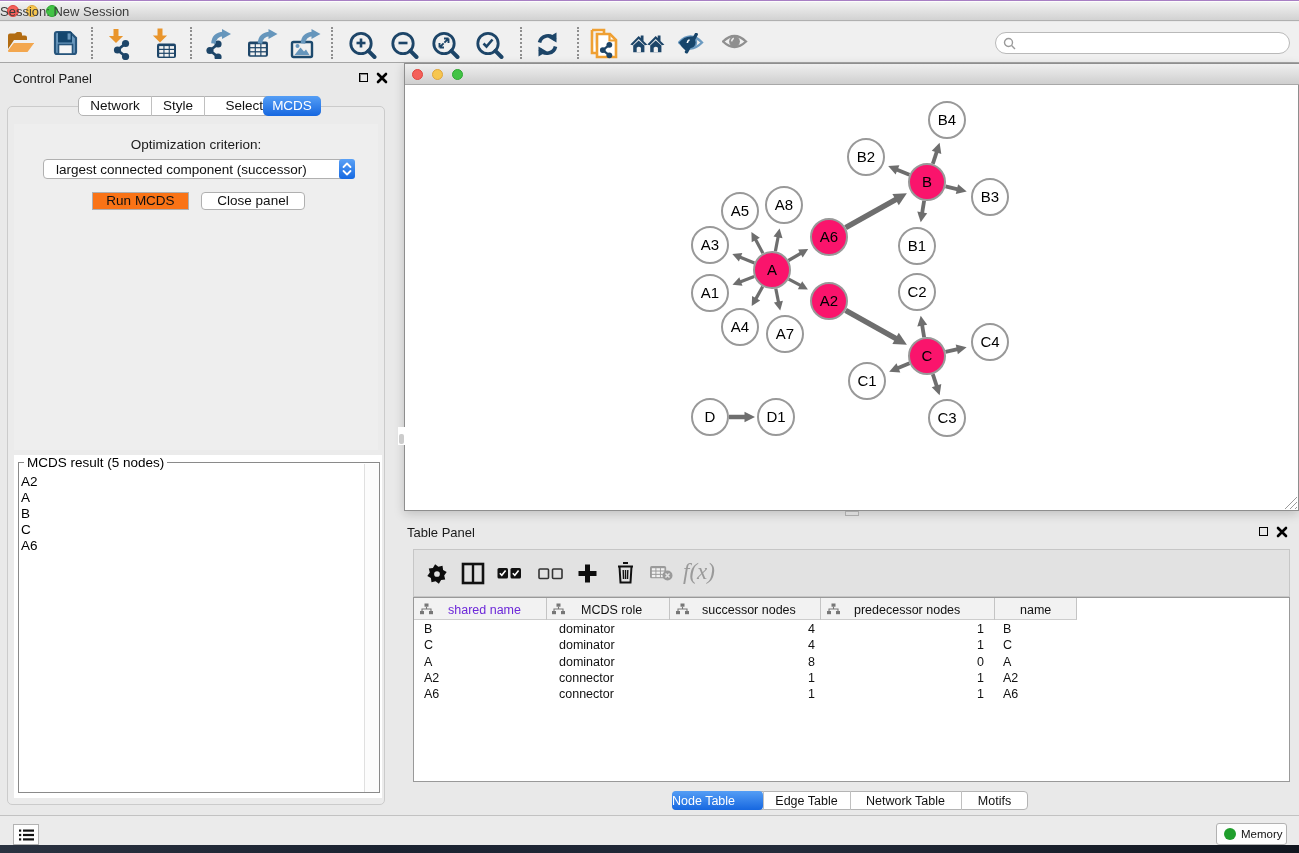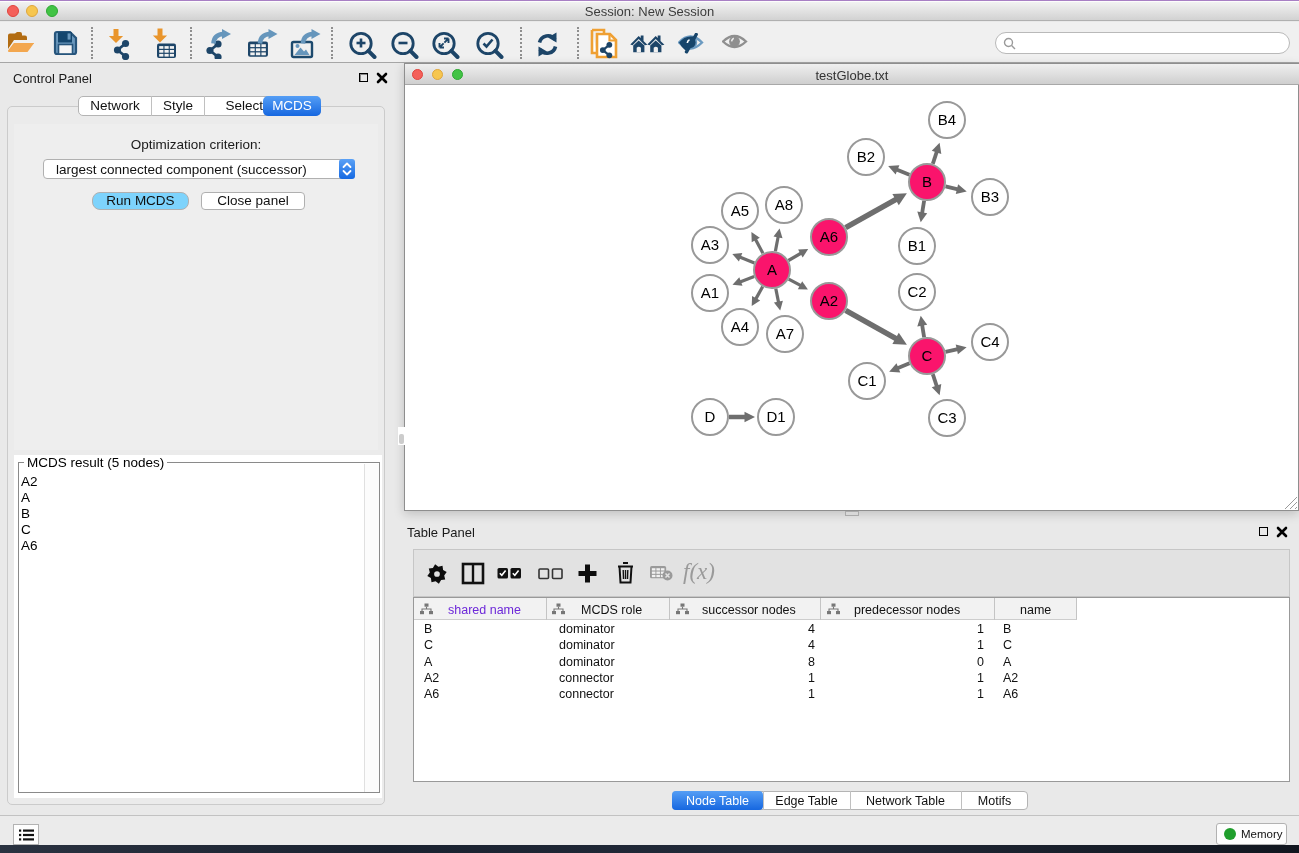--- a/index.html
+++ b/index.html
@@ -6,21 +6,21 @@
 .abs { position:absolute; }
 </style></head><body>
 <div id="app">
  <div class="abs" style="left:0;top:0;width:1299px;height:1px;background:#a87fc4"></div>
  <div class="abs" style="left:0;top:1px;width:1299px;height:1px;background:#fdfdfd"></div>
 
  <div class="abs" style="left:0;top:2px;width:1299px;height:19px;background:linear-gradient(#f2f2f2,#d2d2d2);border-bottom:1px solid #b0b0b0"></div>
  <div class="abs" style="left:7px;top:5px;width:12px;height:12px;border-radius:50%;background:#f4605a;border:1px solid #e0443e"></div>
  <div class="abs" style="left:26px;top:5px;width:12px;height:12px;border-radius:50%;background:#f6c64f;border:1px solid #dfa63c"></div>
  <div class="abs" style="left:46px;top:5px;width:12px;height:12px;border-radius:50%;background:#42c345;border:1px solid #2ea833"></div>
- <div class="abs" style="left:0;top:4px;width:1299px;text-align:center;font-size:13px;color:#3c3c3c">Session: New Session</div>
+ <div class="abs" style="left:0;top:4px;width:1299px;font-size:13px;color:#3c3c3c">Session: New Session</div>
 
  <div class="abs" style="left:0;top:22px;width:1299px;height:41px;background:#f0f0f0;border-bottom:1px solid #a6a6a6"></div>
 <svg style="position:absolute;left:7px;top:31px" width="29" height="23" viewBox="0 0 29 23">
       <path d="M1,18 L1,4.5 Q1,2.5 3,2.5 L8,2.5 L10,1 L13,1 Q15,1 15,3 L15,4.5 L18,4.5 Q20,4.5 20,6.5 L20,9 L7,9 Z" fill="#b26c12"></path>
       <path d="M1,19.5 L6.8,12.2 L27,12.2 L20.5,21 L2,21 Z" fill="#f3a74f"></path>
       <path d="M1.5,20.8 L7,12.5 L26.8,12.5" fill="none" stroke="#f3a74f" stroke-width="1"></path>
     </svg>
 <svg style="position:absolute;left:53px;top:30px" width="25" height="26" viewBox="0 0 25 26">
       <path d="M2,4 Q2,2 4,2 L17,2 L23,8 L23,22 Q23,24 21,24 L4,24 Q2,24 2,22 Z" fill="#6a98bd" stroke="#27557c" stroke-width="2.2"></path>
       <rect x="5" y="2.2" width="14" height="10.3" fill="#14466e"></rect>
@@ -166,35 +166,34 @@
  <div class="abs" style="left:263px;top:98px;width:58px;height:16px;text-align:center;font-size:13.5px;color:#fff">MCDS</div>
 
  <div class="abs" style="left:14px;top:124px;width:364px;height:326px;background:#eeeeee"></div>
  <div class="abs" style="left:0px;top:137px;width:392px;text-align:center;font-size:13.5px;color:#1a1a1a">Optimization criterion:</div>
  <div class="abs" style="left:43px;top:159px;width:311px;height:20px;background:#fff;border:1px solid #b0b0b0;border-radius:4px"></div>
  <div class="abs" style="left:339px;top:159px;width:16px;height:20px;background:linear-gradient(#5ba1f6,#1569e2);border-radius:3px"></div>
  <svg class="abs" style="left:341px;top:162px" width="12" height="14" viewBox="0 0 12 14">
       <path d="M2.5,5 L6,1.5 L9.5,5 M2.5,9 L6,12.5 L9.5,9" stroke="#fff" stroke-width="1.8" fill="none" stroke-linecap="round" stroke-linejoin="round"></path>
     </svg>
  <div class="abs" style="left:56px;top:162px;font-size:13.5px;color:#111">largest connected component (successor)</div>
- <div class="abs" style="left:92px;top:192px;width:97px;height:18px;background:#7dd3fc;border:1px solid #b0b0b0;border-radius:8px;text-align:center;font-size:13.5px;color:#111;line-height:16px">Run MCDS</div>
+ <div class="abs" style="left:92px;top:192px;width:97px;height:18px;background:#f97316;border:1px solid #b0b0b0;border-radius:0;text-align:center;font-size:13.5px;color:#111;line-height:16px">Run MCDS</div>
  <div class="abs" style="left:201px;top:192px;width:104px;height:18px;background:#fff;border:1px solid #b0b0b0;border-radius:4px;text-align:center;font-size:13.5px;color:#111;line-height:16px">Close panel</div>
 
  <div class="abs" style="left:14px;top:455px;width:368px;height:343px;background:#fff"></div>
  <div class="abs" style="left:18px;top:462px;width:362px;height:331px;border:1px solid #8a8a8a"></div>
  <div class="abs" style="left:24px;top:455px;background:#fff;padding:0 3px;font-size:13.5px;color:#000">MCDS result (5 nodes)</div>
  <div class="abs" style="left:364px;top:464px;width:15px;height:328px;background:#fcfcfc;border-left:1px solid #e0e0e0"></div>
  <div class="abs" style="left:21px;top:474px;font-size:13.5px;color:#000;line-height:16.1px">A2<br>A<br>B<br>C<br>A6</div>
 
  <div class="abs" style="left:404px;top:63px;width:895px;height:448px;background:#fff;border:1px solid #8e8e8e;box-shadow:0 3px 10px rgba(0,0,0,0.18)"></div>
  <div class="abs" style="left:405px;top:64px;width:894px;height:21px;background:linear-gradient(#efefef,#cfcfcf);border-bottom:1px solid #a8a8a8"></div>
  <div class="abs" style="left:412px;top:69px;width:11px;height:11px;border-radius:50%;background:#f4605a;border:1px solid #e0443e"></div>
  <div class="abs" style="left:432px;top:69px;width:11px;height:11px;border-radius:50%;background:#f6c64f;border:1px solid #dfa63c"></div>
  <div class="abs" style="left:452px;top:69px;width:11px;height:11px;border-radius:50%;background:#42c345;border:1px solid #2ea833"></div>
- <div class="abs" style="left:405px;top:68px;width:894px;text-align:center;font-size:13px;color:#333">testGlobe.txt</div>
  <svg class="abs" style="left:405px;top:85px" width="893" height="425" viewBox="0 0 893 425" font-family="Liberation Sans,sans-serif">
 <line x1="349.2" y1="191.6" x2="335.0" y2="196.9" stroke="#6e6e6e" stroke-width="3.2"></line>
 <polygon points="327.5,199.7 334.3,192.2 337.5,200.8" fill="#6e6e6e"></polygon>
 <line x1="349.4" y1="177.9" x2="334.7" y2="172.0" stroke="#6e6e6e" stroke-width="3.2"></line>
 <polygon points="327.3,169.0 337.3,168.1 333.9,176.6" fill="#6e6e6e"></polygon>
 <line x1="357.7" y1="201.6" x2="350.7" y2="214.1" stroke="#6e6e6e" stroke-width="3.2"></line>
 <polygon points="346.7,221.1 347.1,211.0 355.2,215.5" fill="#6e6e6e"></polygon>
 <line x1="357.9" y1="168.3" x2="350.3" y2="154.1" stroke="#6e6e6e" stroke-width="3.2"></line>
 <polygon points="346.4,147.1 354.8,152.8 346.7,157.2" fill="#6e6e6e"></polygon>
 <line x1="370.8" y1="203.6" x2="373.6" y2="217.6" stroke="#6e6e6e" stroke-width="3.2"></line>
@@ -386,21 +385,21 @@
  <div class="abs" style="left:559px;top:687.1999999999998px;font-size:12.5px;color:#111">connector</div>
  <div class="abs" style="left:700px;top:687.1999999999998px;width:115px;text-align:right;font-size:12.5px;color:#111">1</div>
  <div class="abs" style="left:860px;top:687.1999999999998px;width:124px;text-align:right;font-size:12.5px;color:#111">1</div>
  <div class="abs" style="left:1003px;top:687.1999999999998px;font-size:12.5px;color:#111">A6</div>
 
  <div class="abs" style="left:672px;top:791px;width:356px;height:19px;background:#fff;border:1px solid #b4b4b4;border-radius:4px"></div>
  <div class="abs" style="left:672px;top:791px;width:91px;height:19px;background:linear-gradient(#559ef5,#1667e0);border-radius:4px"></div>
  <div class="abs" style="left:763px;top:791px;width:1px;height:19px;background:#c0c0c0"></div>
  <div class="abs" style="left:850px;top:791px;width:1px;height:19px;background:#c0c0c0"></div>
  <div class="abs" style="left:961px;top:791px;width:1px;height:19px;background:#c0c0c0"></div>
- <div class="abs" style="left:672px;top:794px;width:91px;text-align:center;font-size:12.5px;color:#fff">Node Table</div>
+ <div class="abs" style="left:672px;top:794px;width:91px;font-size:12.5px;color:#fff">Node Table</div>
  <div class="abs" style="left:763px;top:794px;width:87px;text-align:center;font-size:12.5px;color:#111">Edge Table</div>
  <div class="abs" style="left:850px;top:794px;width:111px;text-align:center;font-size:12.5px;color:#111">Network Table</div>
  <div class="abs" style="left:961px;top:794px;width:67px;text-align:center;font-size:12.5px;color:#111">Motifs</div>
 
  <div class="abs" style="left:0;top:815px;width:1299px;height:30px;background:#ebebeb;border-top:1px solid #c2c2c2"></div>
  <div class="abs" style="left:13px;top:824px;width:26px;height:21px;background:#fdfdfd;border:1px solid #b2b2b2"></div>
  <svg class="abs" style="left:19px;top:829px" width="15" height="12" viewBox="0 0 15 12">
       <g fill="#111">
         <rect x="0" y="0.5" width="2.2" height="2.2"></rect>
         <rect x="0" y="4.9" width="2.2" height="2.2"></rect>

